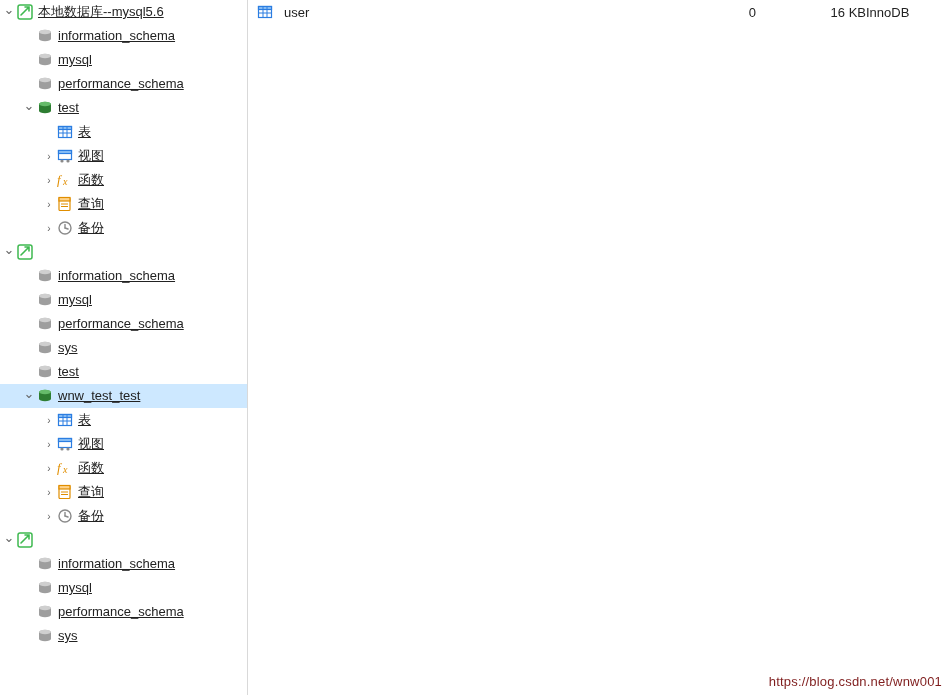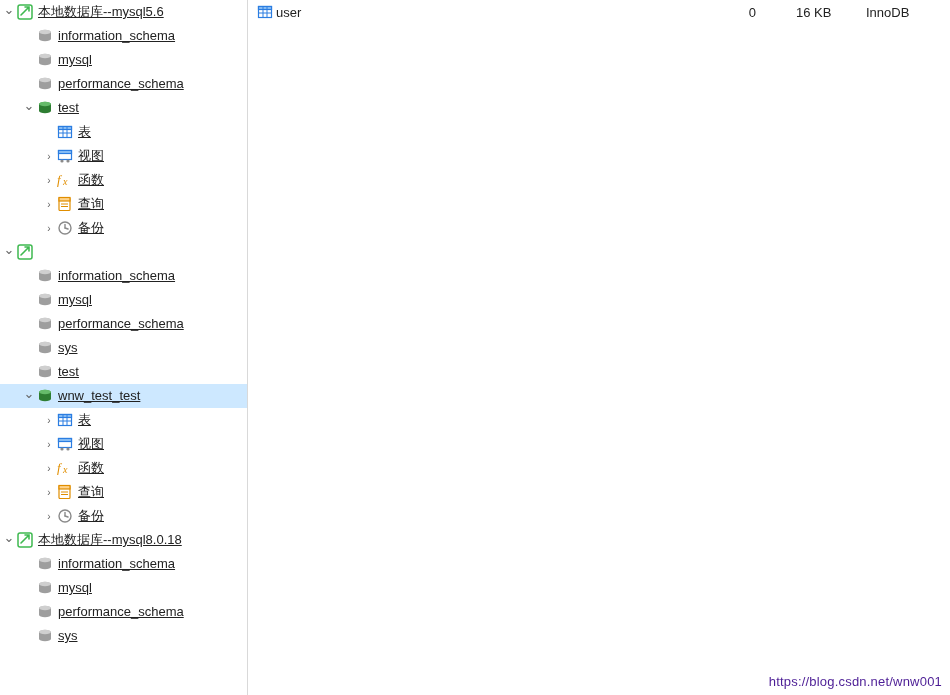--- a/index.html
+++ b/index.html
@@ -68,31 +68,31 @@
     align-items: center;
     height: 20px;
   }
   .obj-icon {
     width: 18px;
     display: inline-flex;
     justify-content: center;
     align-items: center;
     margin-right: 2px;
   }
-  .col-name   { flex: 0 0 360px; display:flex; align-items:center; }
+  .col-name   { flex: 0 0 360px; display:flex; align-items:center;gap:8px; }
   .col-rows   { flex: 0 0 180px; text-align: right; padding-right: 40px; }
-  .col-size   { flex: 0 0 70px;  }
+  .col-size   { flex: 0 0 70px;  text-align: right; }
   .col-engine { flex: 1; padding-left: 0; }
 
   .watermark {
     position: absolute;
     right: 8px;
     bottom: 6px;
     font-size: 13px;
-    color: #4c1d95;
+    color: #7f1d1d;
     letter-spacing: 0.2px;
     pointer-events: none;
   }
 </style>
 </head>
 <body>
 
 <div class="app">
   <div class="sidebar" id="sidebar">
       <div class="tree-row">
@@ -315,21 +315,20 @@
         <span class="label">备份</span>
       </div>
       <div class="tree-row">
         <span class="indent" style="width:0px"></span>
         <span class="expander" style="transform:translateY(-3px);font-size:13px;">⌄</span>
         <span class="icon">
           <svg width="16" height="16" viewBox="0 0 16 16">
             <use href="#ico-connection"></use>
           </svg>
         </span>
-        <span class="label">本地数据库--mysql8.0.18</span>
       </div>
       <div class="tree-row">
         <span class="indent" style="width:20px"></span>
         <span class="expander blank"></span>
         <span class="icon">
           <svg width="16" height="16" viewBox="0 0 16 16">
             <use href="#ico-db-grey"></use>
           </svg>
         </span>
         <span class="label">information_schema</span>

